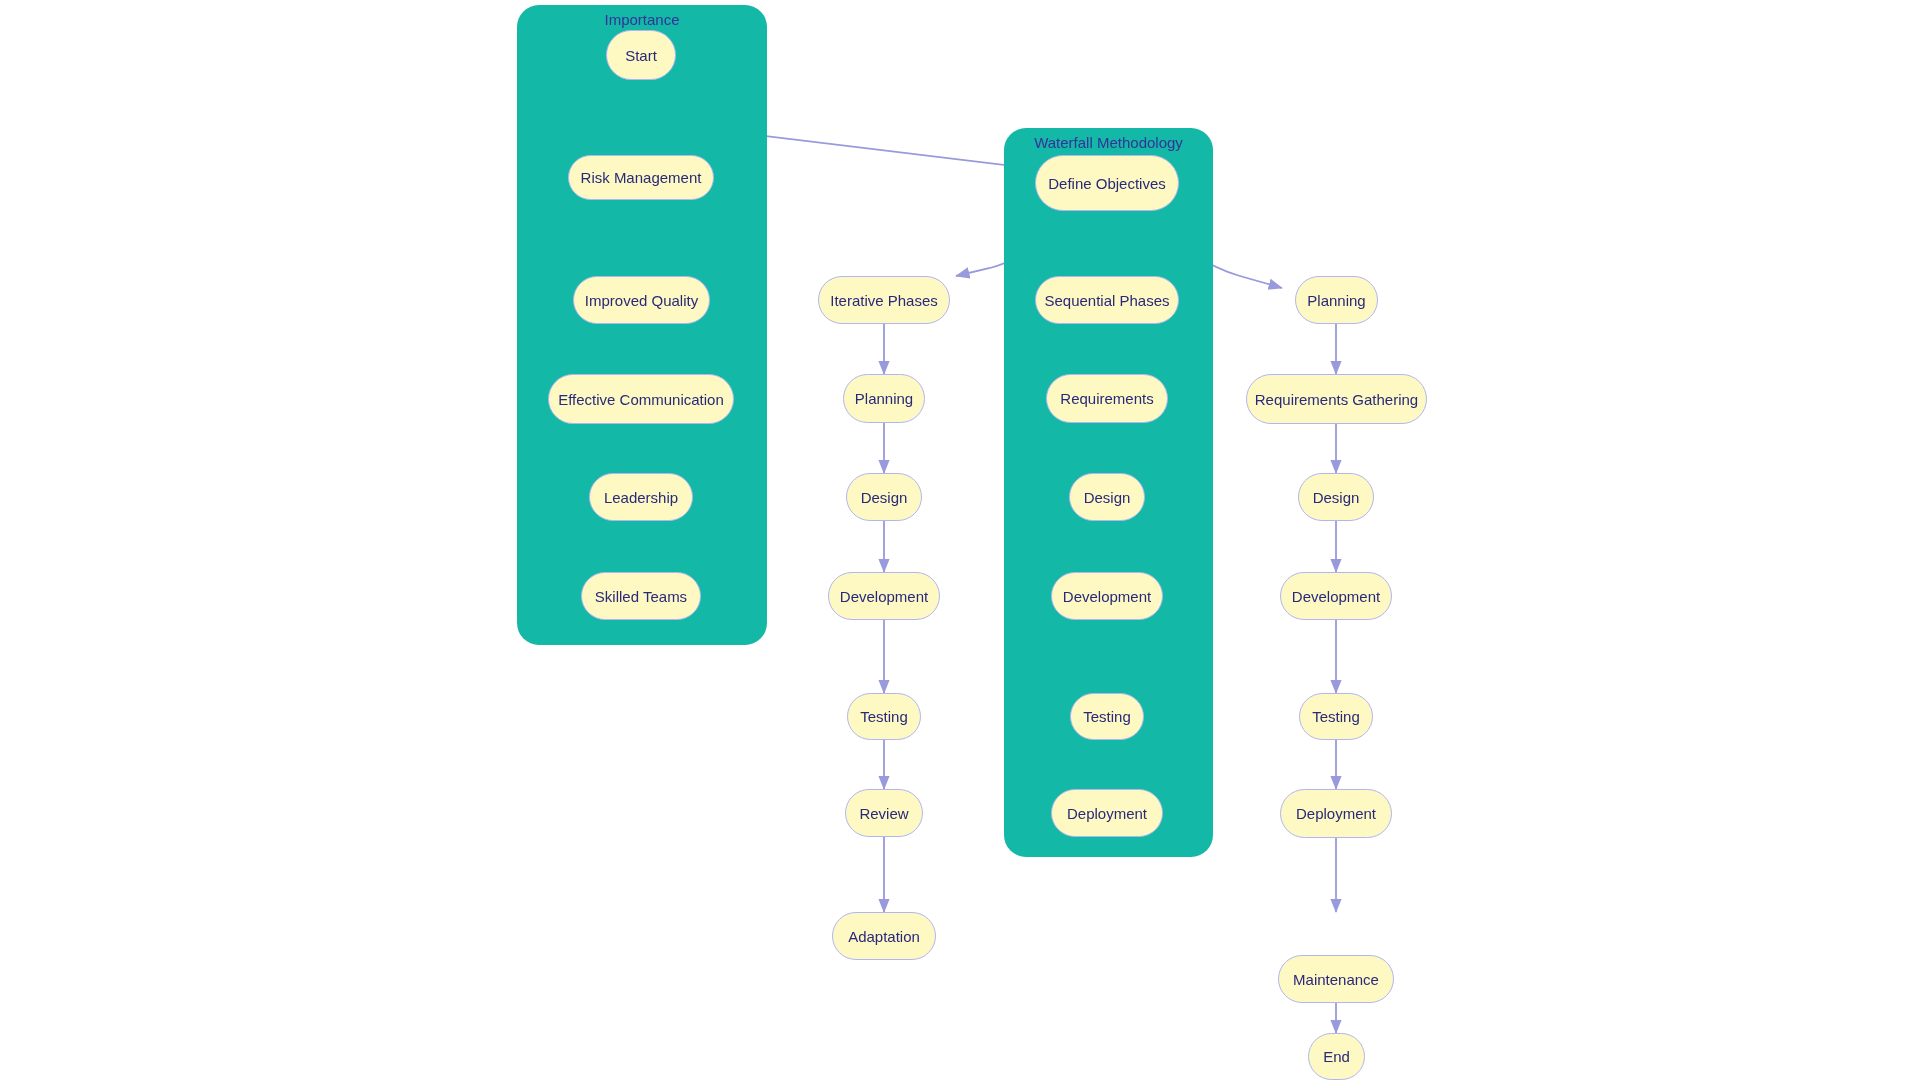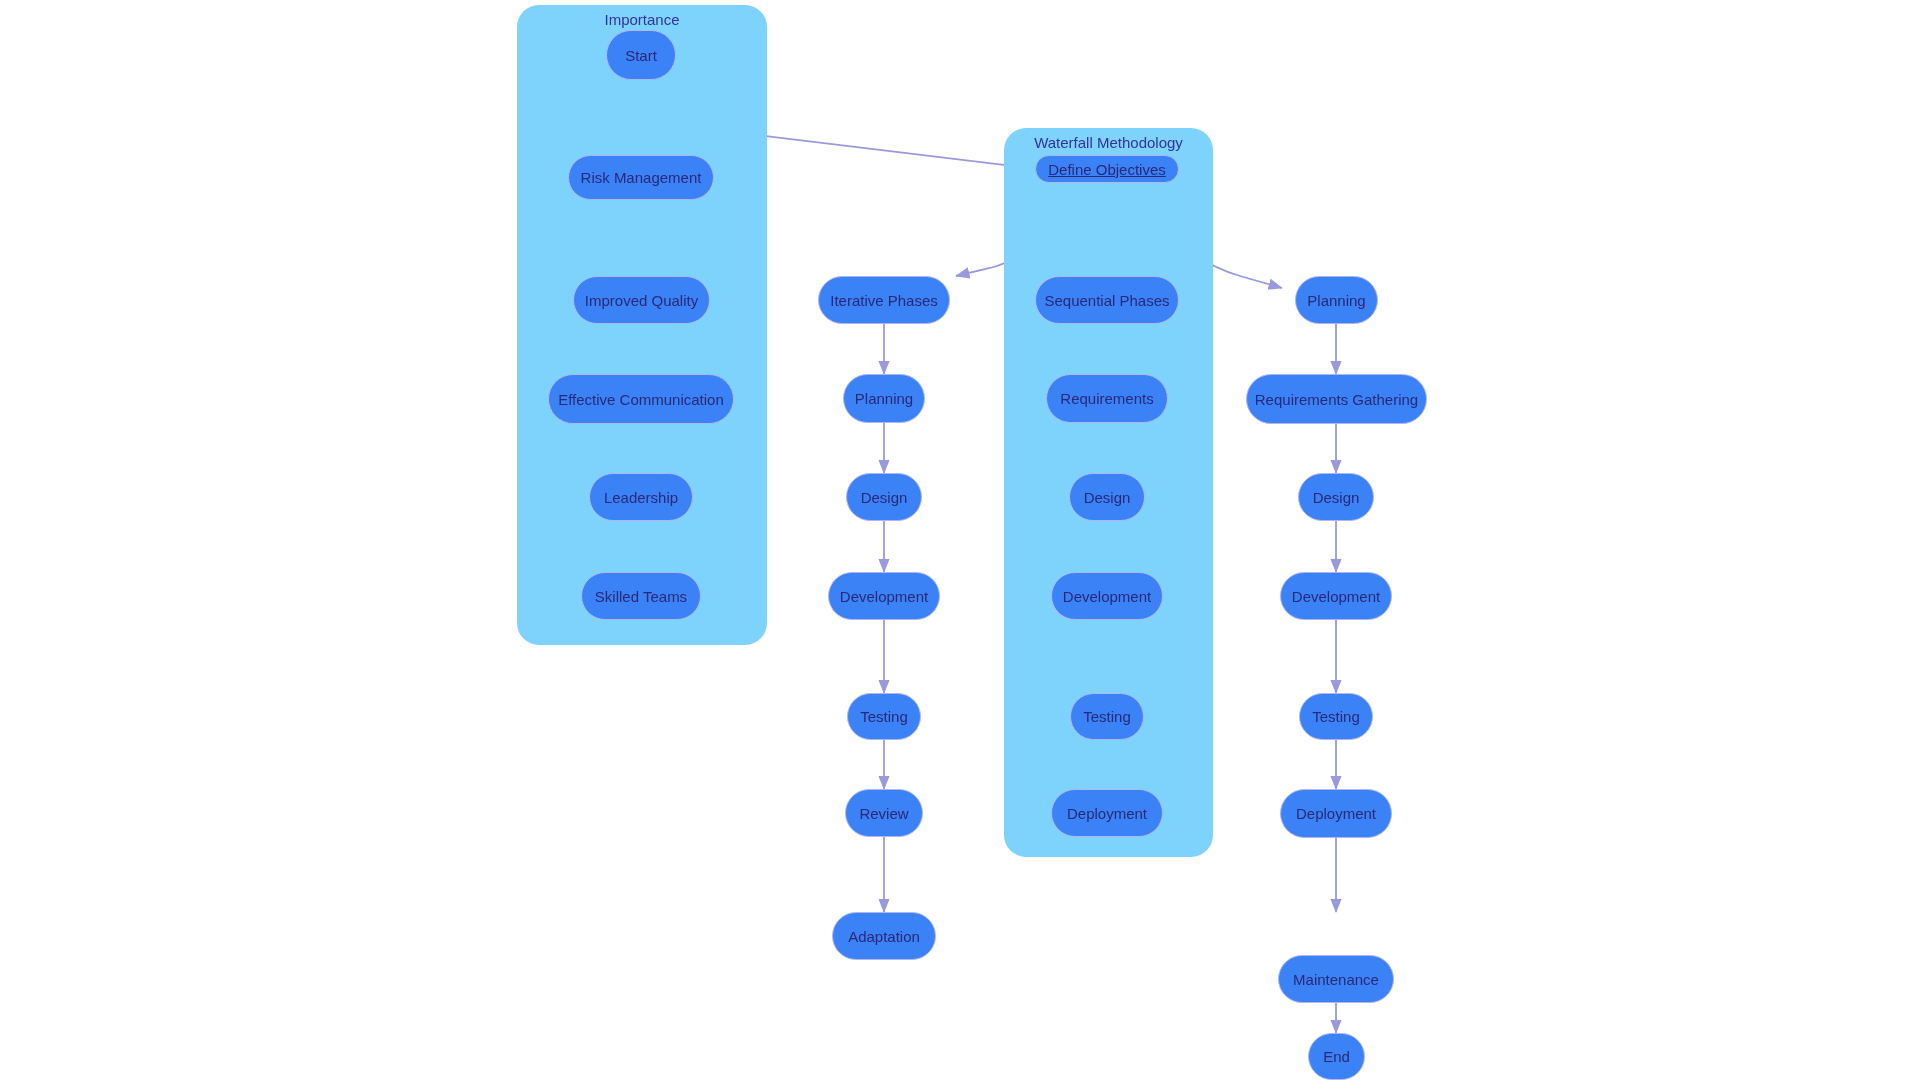--- a/index.html
+++ b/index.html
@@ -20,39 +20,39 @@
   #edge-layer {
     position: absolute;
     left: 0;
     top: 0;
     width: 1920px;
     height: 1080px;
     pointer-events: none;
   }
   .cluster {
     position: absolute;
-    background: #7dd3fc;
+    background: #14b8a6;
     border-radius: 22px;
     box-sizing: border-box;
     text-decoration: underline;
   }
   .cluster-title {
     position: absolute;
     left: 0;
     right: 0;
     top: 6px;
     text-align: center;
     color: #333399;
     font-size: 15px;
     font-family: "Liberation Sans", sans-serif;
     white-space: nowrap;
   }
   .node {
     position: absolute;
-    background: #3b82f6;
+    background: #fef9c3;
     border: 1.1px solid #b0b6f2;
     color: #29297a;
     font-size: 15px;
     font-family: "Liberation Sans", sans-serif;
     display: flex;
     align-items: center;
     justify-content: center;
     border-radius: 999px;
     box-sizing: border-box;
     white-space: nowrap;
@@ -126,21 +126,21 @@
   <div class="node" style="left:581px; top:572px; width:120px; height:48px;">Skilled Teams</div>
 
   <div class="node" style="left:818px; top:276px; width:132px; height:48px;">Iterative Phases</div>
   <div class="node" style="left:843px; top:374px; width:82px; height:49px;">Planning</div>
   <div class="node" style="left:846px; top:473px; width:76px; height:48px;">Design</div>
   <div class="node" style="left:828px; top:572px; width:112px; height:48px;">Development</div>
   <div class="node" style="left:847px; top:693px; width:74px; height:47px;">Testing</div>
   <div class="node" style="left:845px; top:789px; width:78px; height:48px;">Review</div>
   <div class="node" style="left:832px; top:912px; width:104px; height:48px;">Adaptation</div>
 
-  <div class="node" style="left:1035px; top:155px; width:144px; height:28px;text-decoration:underline;">Define Objectives</div>
+  <div class="node" style="left:1035px; top:155px; width:144px; height:56px;">Define Objectives</div>
   <div class="node" style="left:1035px; top:276px; width:144px; height:48px;">Sequential Phases</div>
   <div class="node" style="left:1046px; top:374px; width:122px; height:49px;">Requirements</div>
   <div class="node" style="left:1069px; top:473px; width:76px; height:48px;">Design</div>
   <div class="node" style="left:1051px; top:572px; width:112px; height:48px;">Development</div>
   <div class="node" style="left:1070px; top:693px; width:74px; height:47px;">Testing</div>
   <div class="node" style="left:1051px; top:789px; width:112px; height:48px;">Deployment</div>
 
   <div class="node" style="left:1295px; top:276px; width:83px; height:48px;">Planning</div>
   <div class="node" style="left:1246px; top:374px; width:181px; height:50px;text-align:center;">Requirements Gathering</div>
   <div class="node" style="left:1298px; top:473px; width:76px; height:48px;">Design</div>

